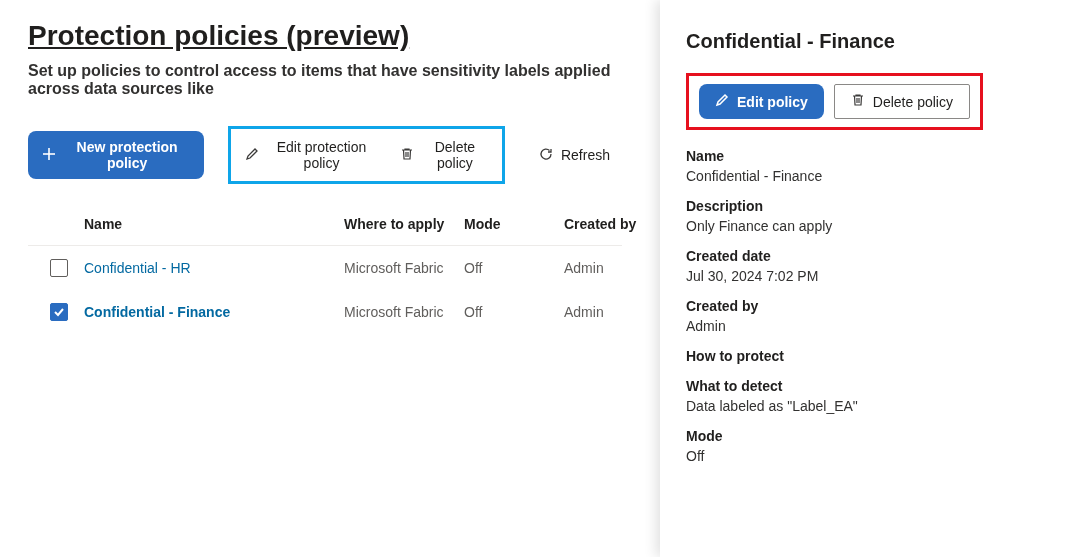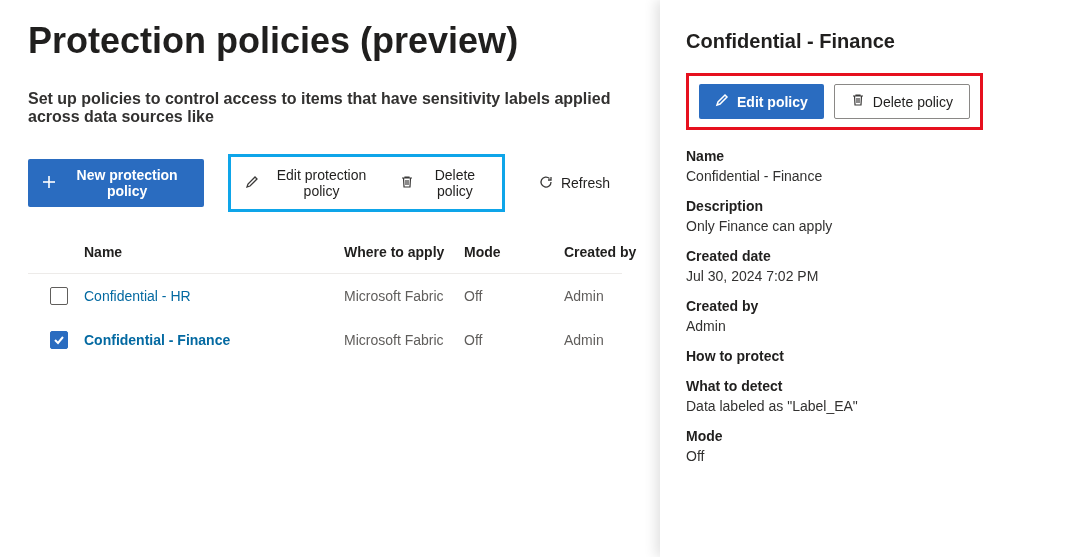--- a/index.html
+++ b/index.html
@@ -10,23 +10,24 @@
     width: 1070px;
     height: 557px;
     overflow: hidden;
     position: relative;
   }
   .main {
     padding: 20px 28px;
     width: 650px;
   }
   .page-title {
-    font-size: 36px;
+    font-size: 28px;
     font-weight: 600;
-    margin-bottom: 28px;
+    margin-bottom: 10px;
+    text-decoration: underline;
   }
   .page-subtitle {
     font-size: 16px;
     color: #323130;
     margin-bottom: 28px;
     font-weight: bold;
   }
   .toolbar {
     display: flex;
     align-items: center;
@@ -37,21 +38,21 @@
     background: #2a6cc0;
     color: #fff;
     border: none;
     padding: 8px 14px;
     font-size: 14px;
     font-weight: 600;
     display: inline-flex;
     align-items: center;
     gap: 8px;
     cursor: pointer;
-    border-radius: 2px;
+    border-radius: 8px;
   }
   .btn-primary svg { stroke: #fff; fill: none; }
   .toolbar-cmd {
     background: transparent;
     border: none;
     padding: 8px 12px;
     font-size: 14px;
     color: #201f1e;
     display: inline-flex;
     align-items: center;

